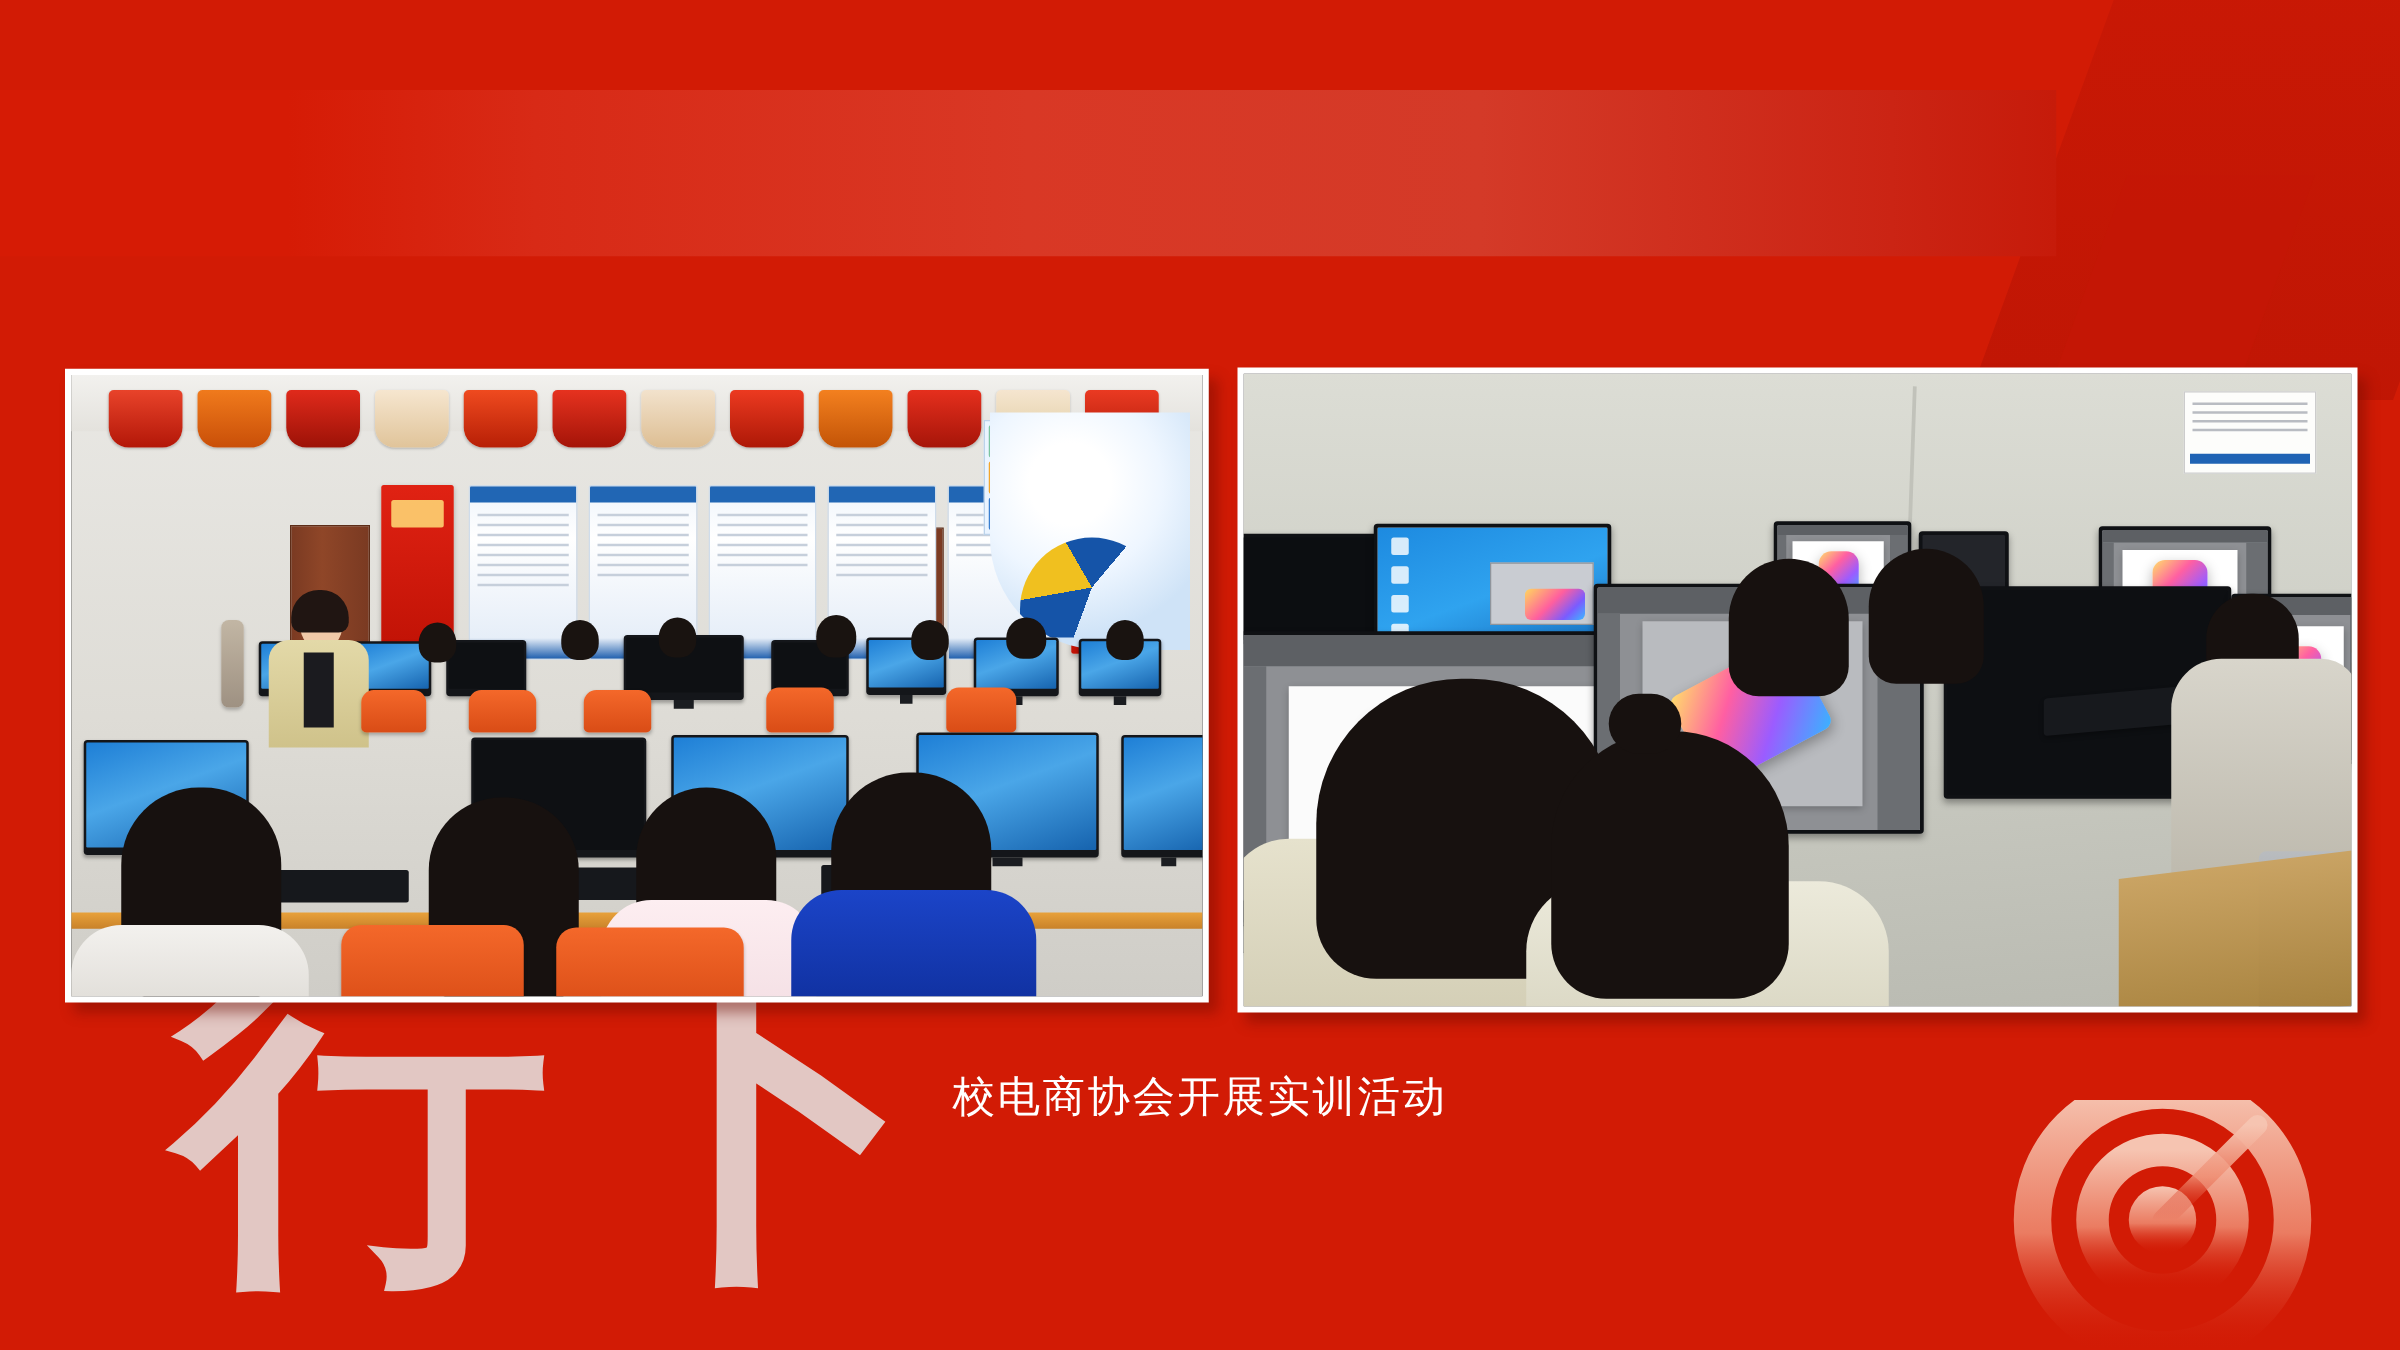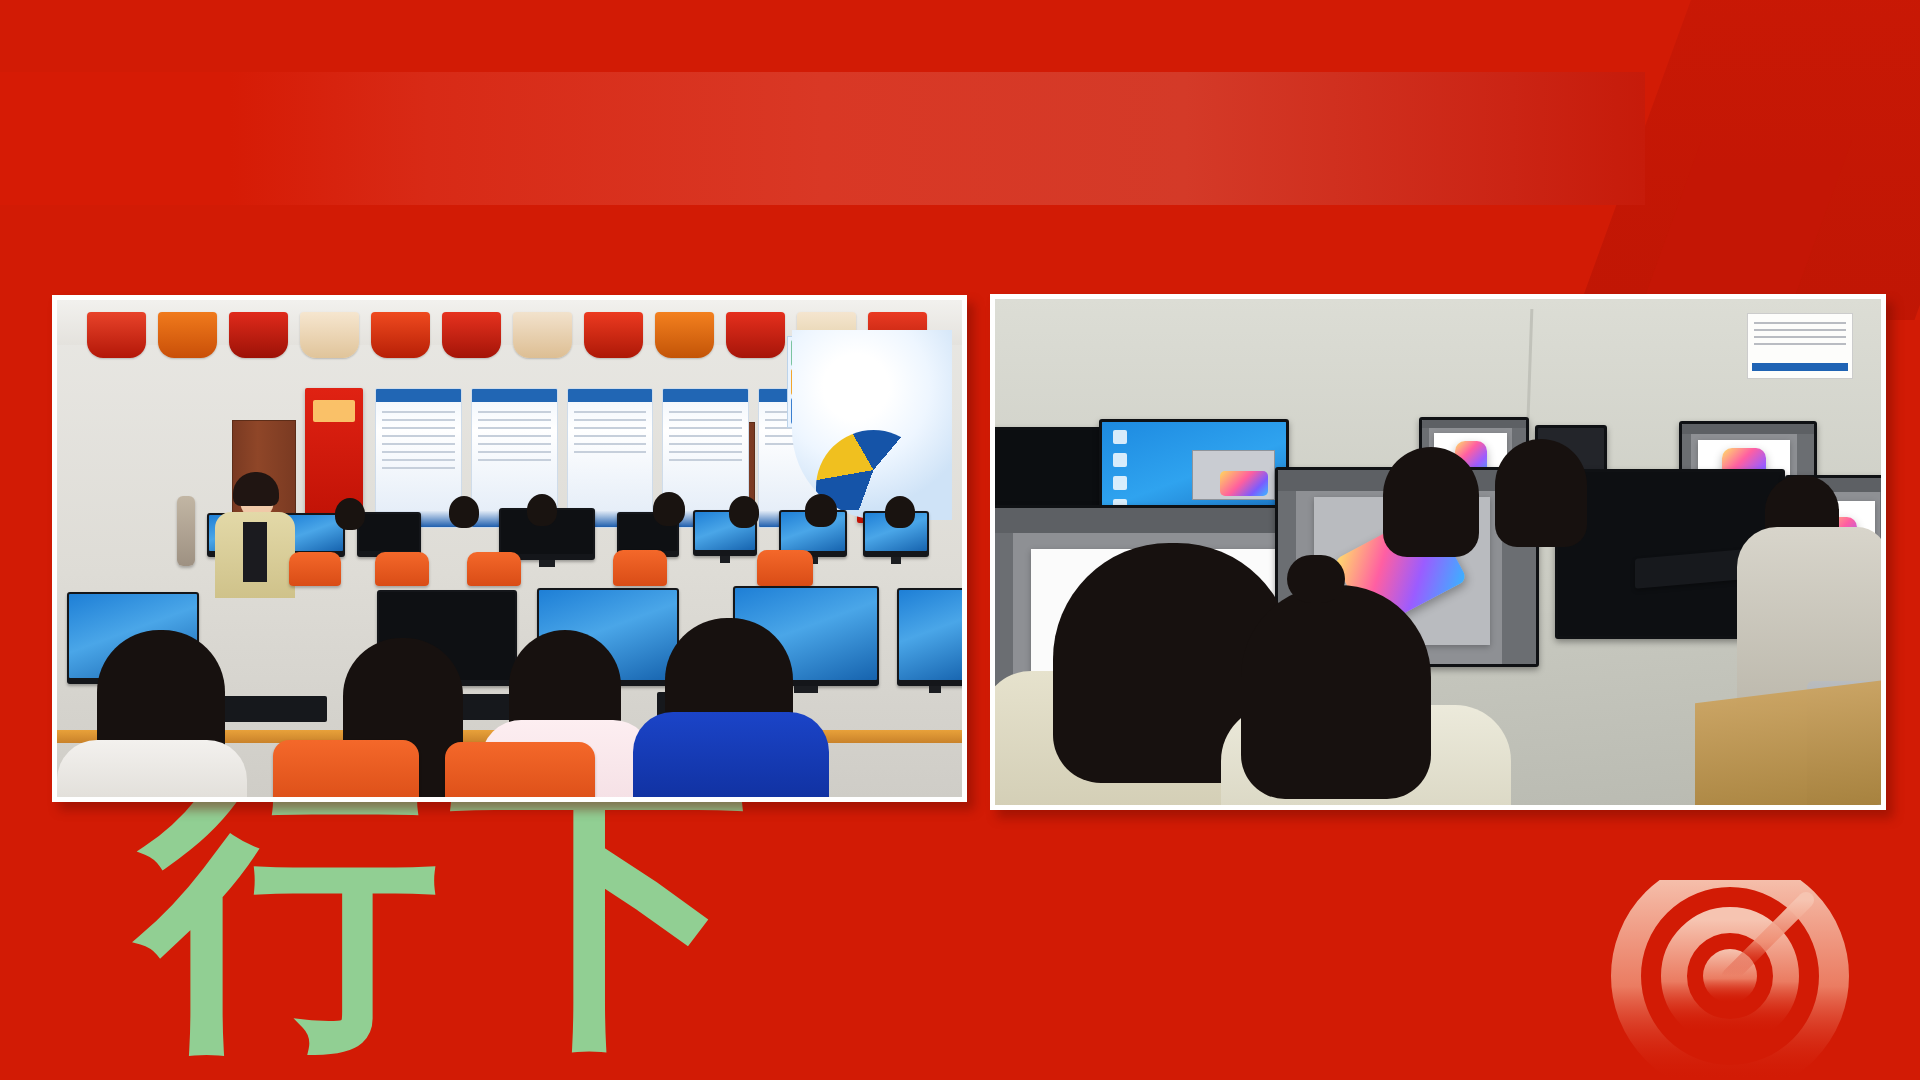--- a/index.html
+++ b/index.html
@@ -10,23 +10,23 @@
     font-family:"Liberation Sans","DejaVu Sans",sans-serif;
     position:relative;
   }
   #slide{position:absolute;inset:0;overflow:hidden;background:#d21b05;}
 
   
   .bg-watermark{
     position:absolute;left:140px;top:760px;
     font-size:300px;line-height:1;
     letter-spacing:10px;
-    color:#86efac;
+    color:#e5e5e5;
     font-weight:700;
-    font-family:Liberation Serif, serif;
+    font-family:Liberation Mono, monospace;
     user-select:none;pointer-events:none;white-space:nowrap;
     opacity:.85;
   }
   .bg-diagonal{
     position:absolute;top:-40px;right:-60px;
     width:340px;height:360px;
     background:linear-gradient(180deg,#c81805 0%,#bd1504 100%);
     transform:skewX(-20deg);
     opacity:.85;pointer-events:none;
   }
@@ -477,14 +477,15 @@
 
         <div class="hair" style="left:770px;top:176px;width:74px;height:66px;border-radius:36px 36px 14px 14px;"></div>
         <div class="coat" style="left:742px;top:228px;width:150px;height:180px;background:linear-gradient(180deg,#d8d5cb,#bdb9ad);border-radius:40px 30px 0 0;"></div>
 
         <div class="p2-chairback" style="left:812px;top:382px;width:86px;height:130px;background:linear-gradient(180deg,#b9bcbf,#8f9296);border-radius:6px;"></div>
         <div class="p2-desk" style="left:700px;top:392px;width:200px;height:124px;background:linear-gradient(180deg,#caa25f,#a8813a);transform:skewY(-7deg);opacity:.95"></div>
       </div>
     </div>
   </div>
 
+  <div class="caption">校电商协会开展实训活动</div>
 
 </div>
 
 </body></html>

